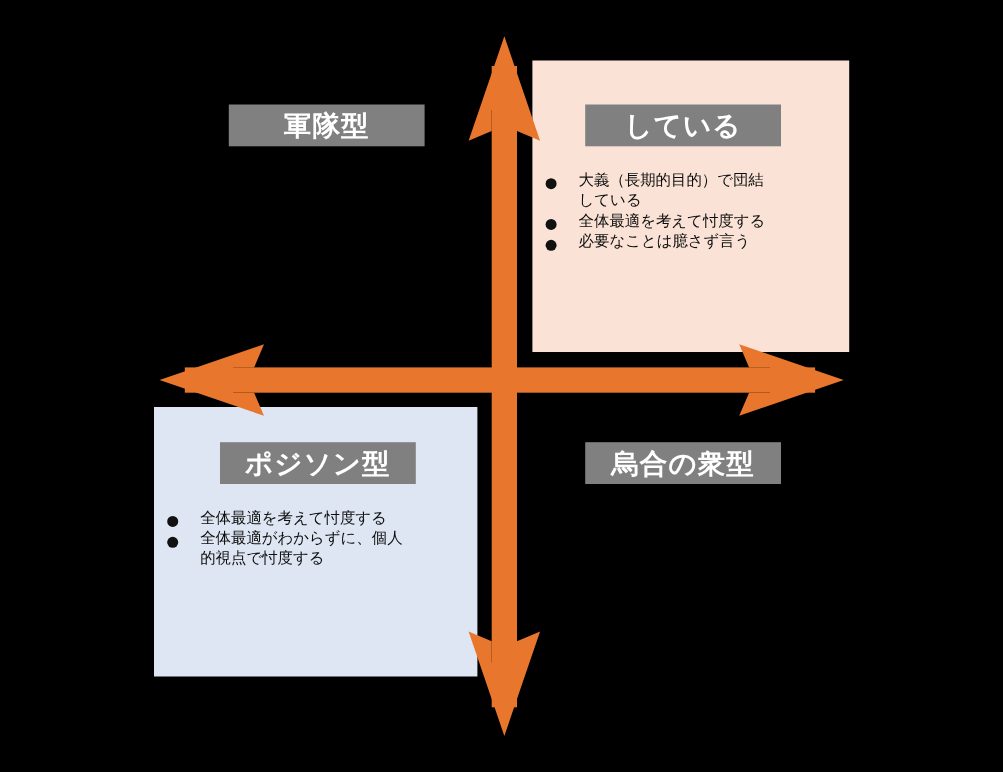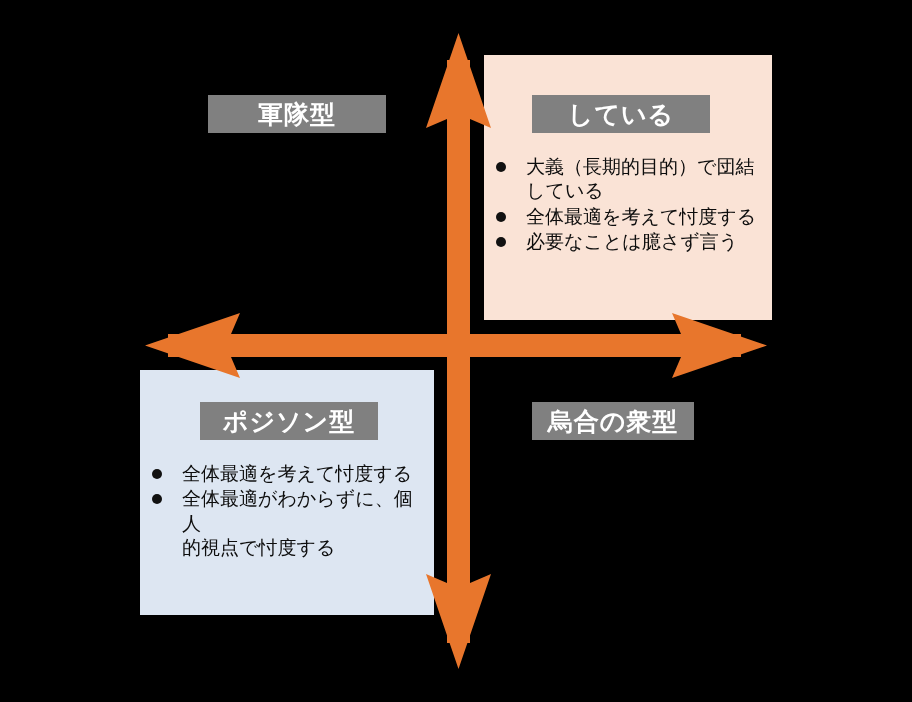--- a/index.html
+++ b/index.html
@@ -55,30 +55,30 @@
     letter-spacing: 1px;
     display: flex;
     align-items: center;
     justify-content: center;
     box-sizing: border-box;
     white-space: nowrap;
   }
   #chip-guntai  { left: 208px; top: 95px;  width: 178px; height: 38px; }
   #chip-positon { left: 532px; top: 95px;  width: 178px; height: 38px; }
   #chip-negason { left: 200px; top: 402px; width: 178px; height: 38px; }
-  #chip-ugou    { left: 532px; top: 402px; width: 162px; height: 38px; }
+  #chip-ugou    { left: 532px; top: 402px; width: 178px; height: 38px; }
 
   
   .bullets {
     position: absolute;
     margin: 0;
     padding: 0;
     list-style: none;
     color: #0d0d0d;
-    font-size: 19px;
+    font-size: 14px;
     line-height: 1.28;
   }
   .bullets li {
     position: relative;
     padding-left: 34px;
     margin-bottom: 1px;
   }
   .bullets li .dot {
     position: absolute;
     left: 4px;

